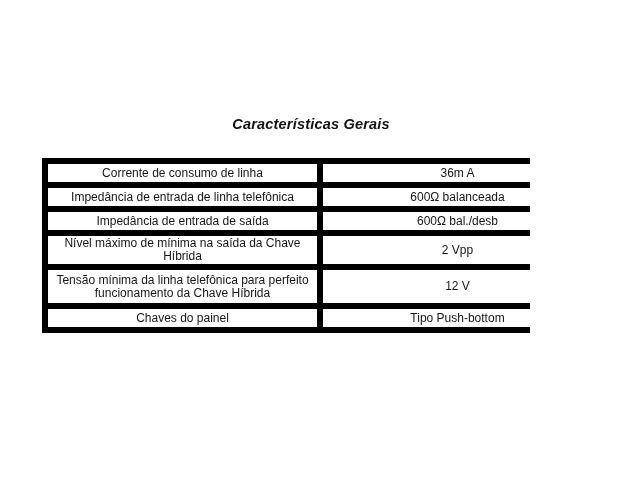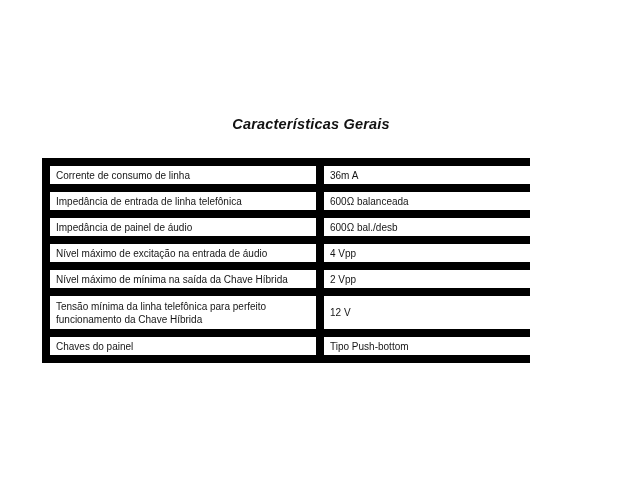--- a/index.html
+++ b/index.html
@@ -30,28 +30,28 @@
   }
   table.spec-table {
     position: absolute;
     top: 158px;
     left: 42px;
     width: 556px;
     border-collapse: collapse;
     table-layout: fixed;
   }
   table.spec-table td {
-    border: 8px solid #000000;
+    border: 6px solid #000000;
     width: 50%;
     height: 16px;
     padding: 1px 6px;
-    font-size: 10px;
+    font-size: 12px;
     line-height: 13px;
     color: #161616;
-    text-align: left;
+    text-align: center;
     vertical-align: middle;
     overflow: hidden;
   }
   tr.row-tall td {
     height: 31px;
   }
 </style>
 </head>
 <body>
 
@@ -63,26 +63,22 @@
     <tbody>
       <tr>
         <td>Corrente de consumo de linha</td>
         <td>36m A</td>
       </tr>
       <tr>
         <td>Impedância de entrada de linha telefônica</td>
         <td>600Ω balanceada</td>
       </tr>
       <tr>
-        <td>Impedância de painel de áudio</td>
+        <td>Impedância de entrada de saída</td>
         <td>600Ω bal./desb</td>
-      </tr>
-      <tr>
-        <td>Nível máximo de excitação na entrada de áudio</td>
-        <td>4 Vpp</td>
       </tr>
       <tr>
         <td>Nível máximo de mínima na saída da Chave Híbrida</td>
         <td>2 Vpp</td>
       </tr>
       <tr class="row-tall">
         <td>Tensão mínima da linha telefônica para perfeito funcionamento da Chave Híbrida</td>
         <td>12 V</td>
       </tr>
       <tr>

